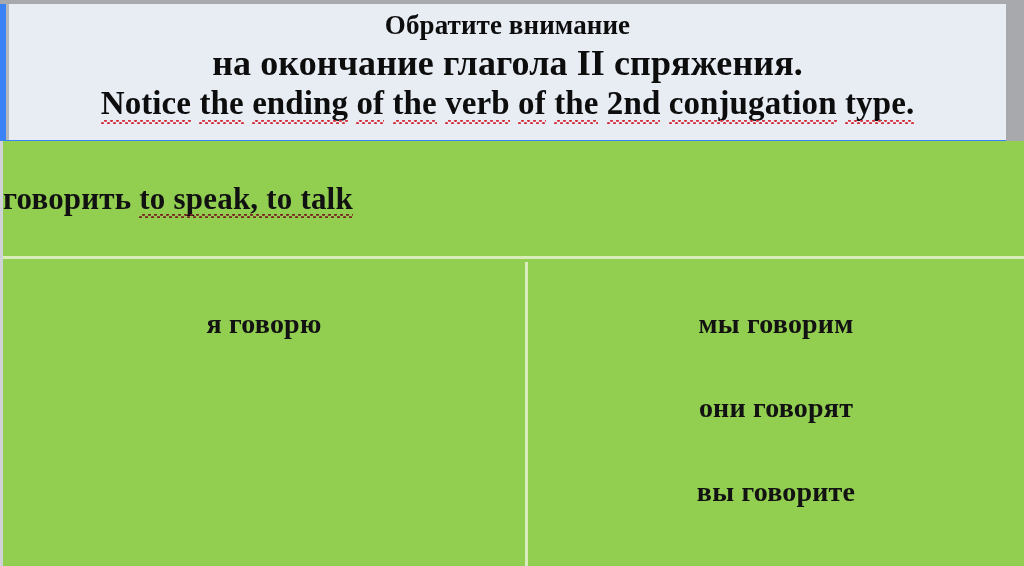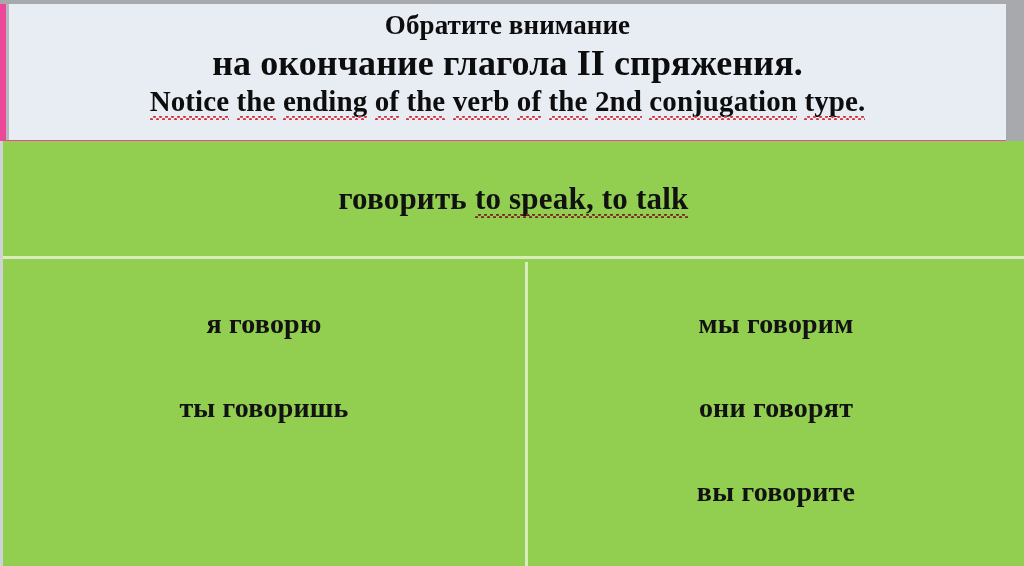--- a/index.html
+++ b/index.html
@@ -11,21 +11,21 @@
     width: 1024px;
     height: 566px;
     overflow: hidden;
     font-family: "Liberation Serif", "DejaVu Serif", serif;
   }
 
   #slide {
     position: relative;
     width: 1024px;
     height: 566px;
-    background: #ec4899;
+    background: #3b82f6;
     overflow: hidden;
   }
 
   
   .top-strip {
     position: absolute;
     left: 0;
     top: 0;
     width: 1024px;
     height: 4px;
@@ -51,21 +51,21 @@
   .note-line {
     font-weight: bold;
     color: #0d0d0d;
     text-align: center;
     line-height: 1.18;
     white-space: nowrap;
     letter-spacing: 0.1px;
   }
   .note-line.l1 { font-size: 27px; }
   .note-line.l2 { font-size: 36px; }
-  .note-line.l3 { font-size: 29px; }
+  .note-line.l3 { font-size: 33px; }
 
   
   .sp {
     position: relative;
     display: inline-block;
   }
   .sp::after {
     content: "";
     position: absolute;
     left: 0;
@@ -98,21 +98,21 @@
   }
 
   .verb-row {
     position: absolute;
     left: 0;
     top: 0;
     width: 100%;
     height: 118px;
     display: flex;
     align-items: center;
-    justify-content: center;
+    justify-content: flex-start;
     border-bottom: 3px solid #d8edb9;
     box-sizing: border-box;
   }
   .verb-title {
     font-size: 31px;
     font-weight: bold;
     color: #111111;
     white-space: nowrap;
     letter-spacing: 0.2px;
   }
@@ -191,21 +191,20 @@
   <div class="table-wrap">
 
     <div class="verb-row">
       <div class="verb-title"><span>говорить</span><span>&nbsp;</span><span class="sp dark">to speak, to talk</span></div>
     </div>
 
     <div class="conj-grid">
 
       <div class="col left">
         <div class="cell">я говорю</div>
-        <div class="cell">ты говоришь</div>
       </div>
 
       <div class="col right">
         <div class="cell">мы говорим</div>
         <div class="cell">они говорят</div>
         <div class="cell">вы говорите</div>
       </div>
 
     </div>
   </div>

